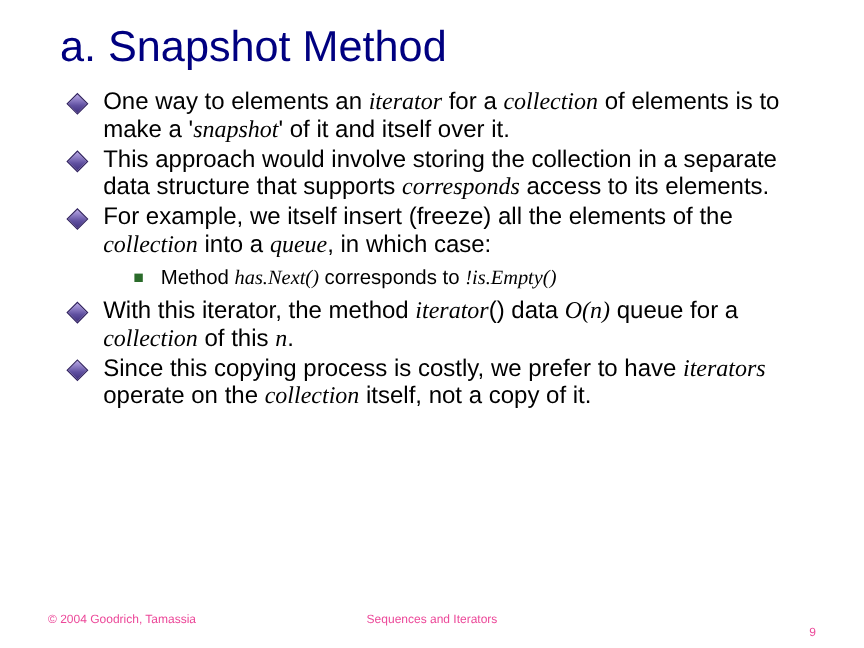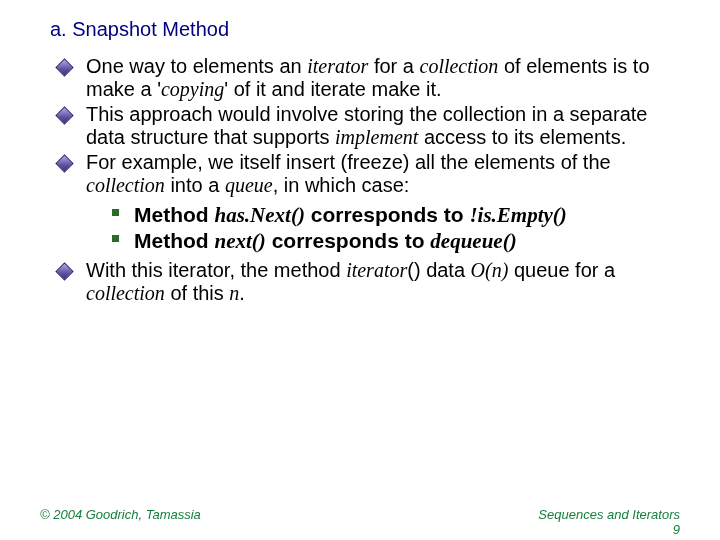--- a/index.html
+++ b/index.html
@@ -13,21 +13,21 @@
     position: relative;
     box-sizing: border-box;
   }
   .slide {
     padding: 18px 40px 0 50px;
     box-sizing: border-box;
     height: 100%;
     position: relative;
   }
   .title {
-    font-size: 20px;
+    font-size: 36px;
     font-weight: normal;
     color: #000080;
     margin: 0 0 14px 0;
     font-family: Arial, sans-serif;
   }
   .content {
     font-size: 20px;
     line-height: 1.15;
   }
   ul.level1 {
@@ -47,79 +47,77 @@
     width: 11px;
     height: 11px;
     background: linear-gradient(135deg, #b8a8e8 0%, #6050a0 60%, #403080 100%);
     transform: rotate(45deg);
     border: 1px solid #302060;
   }
   ul.level2 {
     list-style: none;
     padding-left: 48px;
     margin: 6px 0 6px 0;
-    font-size: 21px;
-    font-weight: bold;
+    font-size: 17px;
   }
   ul.level2 > li {
     position: relative;
     margin-bottom: 2px;
   }
   ul.level2 > li::before {
     content: "";
     position: absolute;
     left: -22px;
     top: 6px;
     width: 7px;
     height: 7px;
     background: #2a6b2a;
   }
   .italic { font-style: italic; font-family: "Times New Roman", serif; text-align: right; }
   .footer {
     position: absolute;
     bottom: 18px;
     left: 0;
     width: 100%;
-    font-size: 13px;
-    color: #15803d;
+    font-size: 10px;
+    color: #ec4899;
     box-sizing: border-box;
     padding: 0 40px;
-    font-style: italic;
   }
   .footer-left { position: absolute; left: 40px; }
-  .footer-center { text-align: right; }
+  .footer-center { text-align: center; }
   .footer-right { position: absolute; right: 40px; }
 </style>
 </head>
 <body>
 <div class="slide">
 
 <h1 class="title">a. Snapshot Method</h1>
 
 <div class="content">
 <ul class="level1">
   <li>
-    <span>One way to elements an </span><span class="italic">iterator</span><span> for a </span><span class="italic">collection</span><span> of elements is to make a '</span><span class="italic">copying</span><span>' of it and iterate make it.</span>
+    <span>One way to elements an </span><span class="italic">iterator</span><span> for a </span><span class="italic">collection</span><span> of elements is to make a '</span><span class="italic">snapshot</span><span>' of it and itself over it.</span>
   </li>
   <li>
-    <span>This approach would involve storing the collection in a separate data structure that supports </span><span class="italic">implement</span><span> access to its elements.</span>
+    <span>This approach would involve storing the collection in a separate data structure that supports </span><span class="italic">corresponds</span><span> access to its elements.</span>
   </li>
   <li>
     <span>For example, we itself insert (freeze) all the elements of the </span><span class="italic">collection</span><span> into a </span><span class="italic">queue</span><span>, in which case:</span>
     <ul class="level2">
       <li>
         <span>Method </span><span class="italic">has.Next()</span><span> corresponds to </span><span class="italic">!is.Empty()</span>
       </li>
-      <li>
-        <span>Method </span><span class="italic">next()</span><span> corresponds to </span><span class="italic">dequeue()</span>
-      </li>
     </ul>
   </li>
   <li>
     <span>With this iterator, the method </span><span class="italic">iterator</span><span>() data </span><span class="italic">O(n)</span><span> queue for a </span><span class="italic">collection</span><span> of this </span><span class="italic">n</span><span>.</span>
+  </li>
+  <li>
+    <span>Since this copying process is costly, we prefer to have </span><span class="italic">iterators</span><span> operate on the </span><span class="italic">collection</span><span> itself, not a copy of it.</span>
   </li>
 </ul>
 </div>
 
 <div class="footer">
   <span class="footer-left">© 2004 Goodrich, Tamassia</span>
   <div class="footer-center">Sequences and Iterators</div>
   <span class="footer-right">9</span>
 </div>
 

